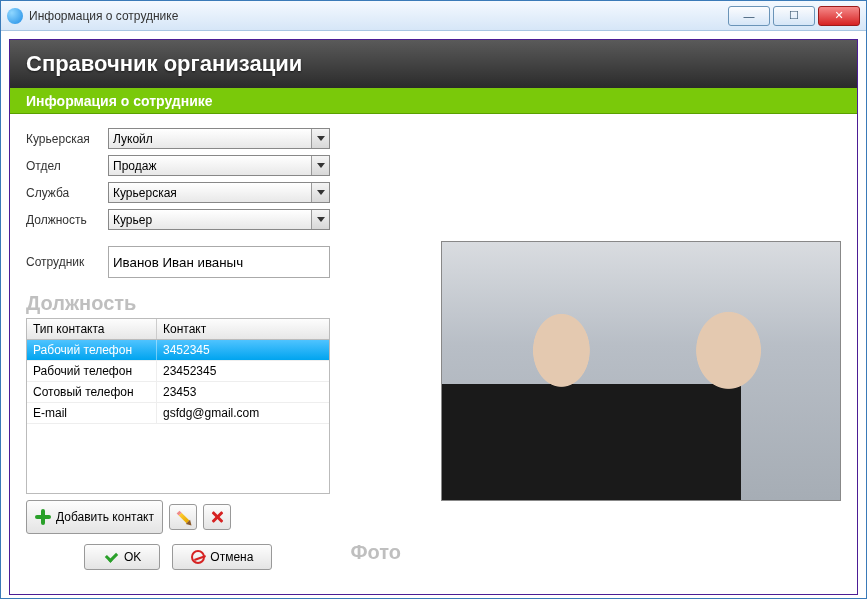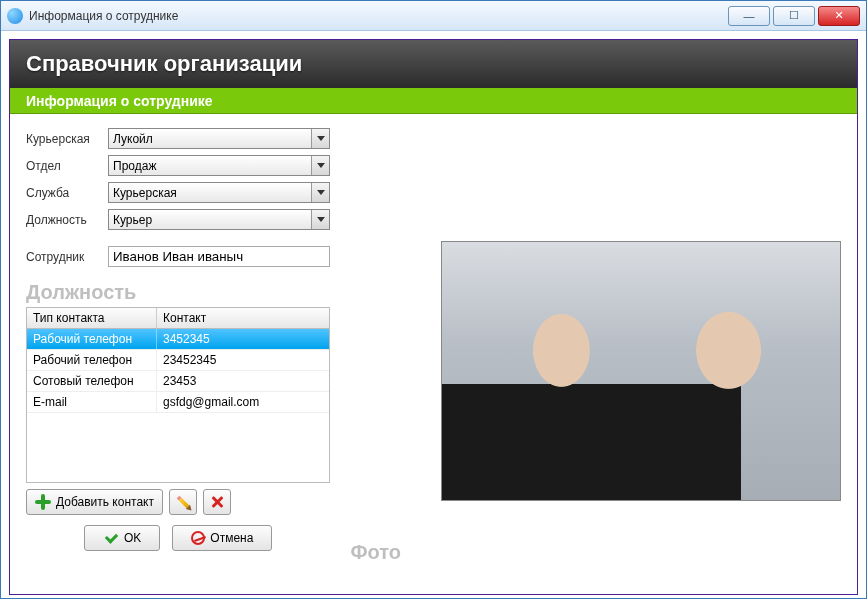--- a/index.html
+++ b/index.html
@@ -116,21 +116,21 @@
     display: flex; align-items: center; justify-content: center;
   }
   .dd .dd-btn::after {
     content: "";
     border-left: 4px solid transparent;
     border-right: 4px solid transparent;
     border-top: 5px solid #333;
   }
   .txt {
     flex: 1;
-    height: 21px;
+    height: 32px;
     border: 1px solid #aaa;
     padding: 2px 4px;
     background: #fff;
   }
   .section-title {
     color: #bfbfbf;
     font-size: 20px;
     font-weight: bold;
     margin: 8px 0 3px 0;
   }
@@ -172,21 +172,21 @@
     margin-top: 6px;
     align-items: center;
   }
   .btn {
     height: 26px;
     border: 1px solid #999;
     border-radius: 3px;
     background: linear-gradient(#fdfdfd, #e4e4e4);
     display: inline-flex;
     align-items: center;
-    padding: 8px 8px;
+    padding: 16px 8px;
     gap: 5px;
     cursor: pointer;
   }
   .btn.icon-only { padding: 0; width: 28px; justify-content: center; }
   .icon { width: 16px; height: 16px; display: inline-block; }
   .icon-plus {
     position: relative;
   }
   .icon-plus::before, .icon-plus::after {
     content: ""; position: absolute; background: #2aa02a;

